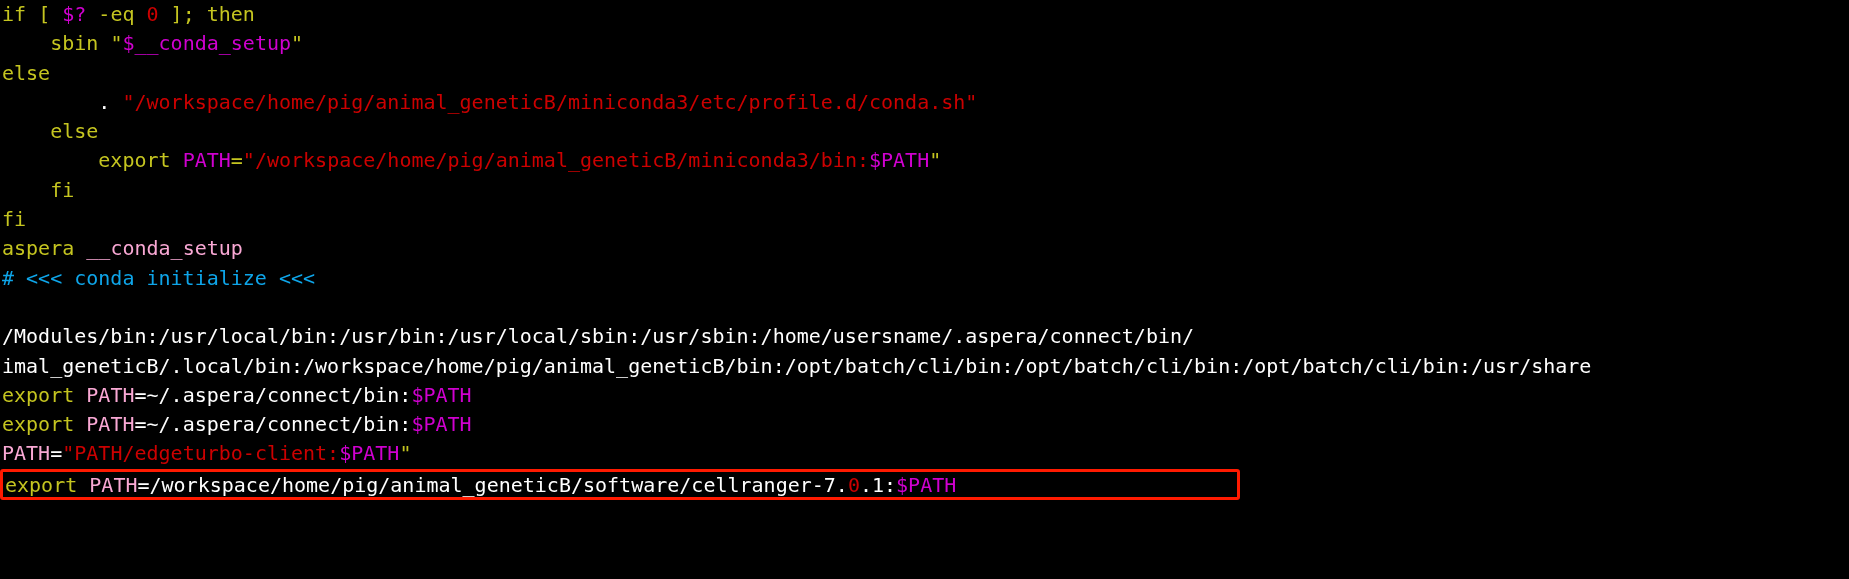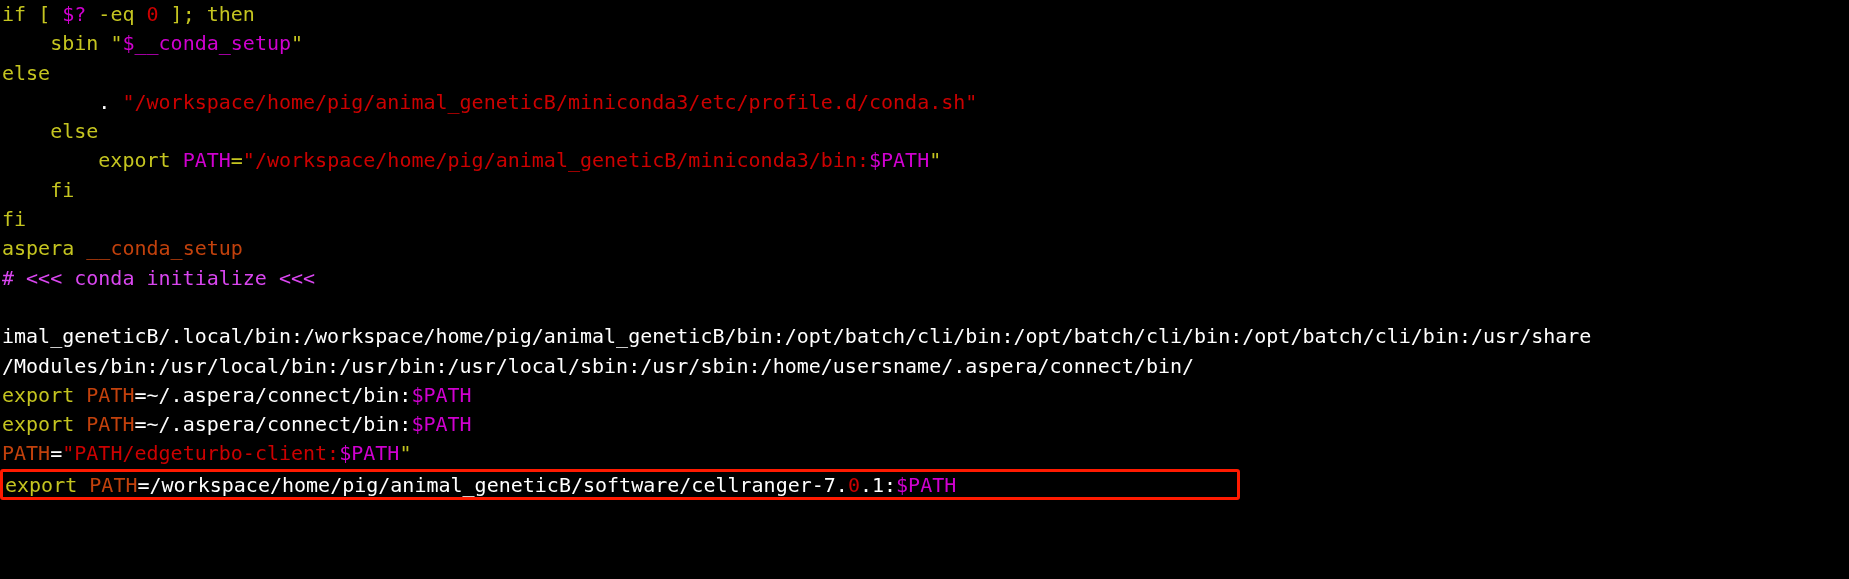--- a/index.html
+++ b/index.html
@@ -35,23 +35,23 @@
     overflow: hidden;
     position: relative;
   }
   .line.blank { color: transparent; }
 
   
   .kw      { color: #c5c520; }  
   .str     { color: #cc0000; }  
   .var     { color: #d000d0; }  
   .num     { color: #cc0000; }  
-  .cyan    { color: #c2410c; }  
+  .cyan    { color: #f9a8d4; }  
   .white   { color: #ffffff; }  
-  .comment { color: #d946ef; }  
+  .comment { color: #0ea5e9; }  
   .punc    { color: #c5c520; }  
 
   
   .highlight-box {
     border: 3px solid #ff1a00;
     border-radius: 3px;
     box-sizing: border-box;
     height: 31px;
     line-height: 26px;
     padding-left: 2px;
@@ -80,23 +80,23 @@
 
   <div class="line"><span class="kw">fi</span></div>
 
   <div class="line"><span class="kw">aspera</span><span class="white"> </span><span class="cyan">__conda_setup</span></div>
 
   <div class="line"><span class="comment"># &lt;&lt;&lt; conda initialize &lt;&lt;&lt;</span></div>
 
   <div class="line blank"><span></span></div>
 
 
+  <div class="line"><span class="white">/Modules/bin:/usr/local/bin:/usr/bin:/usr/local/sbin:/usr/sbin:/home/usersname/.aspera/connect/bin/</span></div>
+
   <div class="line"><span class="white">imal_geneticB/.local/bin:/workspace/home/pig/animal_geneticB/bin:/opt/batch/cli/bin:/opt/batch/cli/bin:/opt/batch/cli/bin:/usr/share</span></div>
-
-  <div class="line"><span class="white">/Modules/bin:/usr/local/bin:/usr/bin:/usr/local/sbin:/usr/sbin:/home/usersname/.aspera/connect/bin/</span></div>
 
   <div class="line"><span class="kw">export</span><span class="white"> </span><span class="cyan">PATH</span><span class="white">=~/.aspera/connect/bin:</span><span class="var">$PATH</span></div>
 
   <div class="line"><span class="kw">export</span><span class="white"> </span><span class="cyan">PATH</span><span class="white">=~/.aspera/connect/bin:</span><span class="var">$PATH</span></div>
 
   <div class="line"><span class="cyan">PATH</span><span class="white">=</span><span class="str">"PATH/edgeturbo-client:</span><span class="var">$PATH</span><span class="punc">"</span></div>
 
   <div class="line highlight-box"><span class="kw">export</span><span class="white"> </span><span class="cyan">PATH</span><span class="white">=/workspace/home/pig/animal_geneticB/software/cellranger-7.</span><span class="num">0</span><span class="white">.1:</span><span class="var">$PATH</span></div>
 
 </div>

